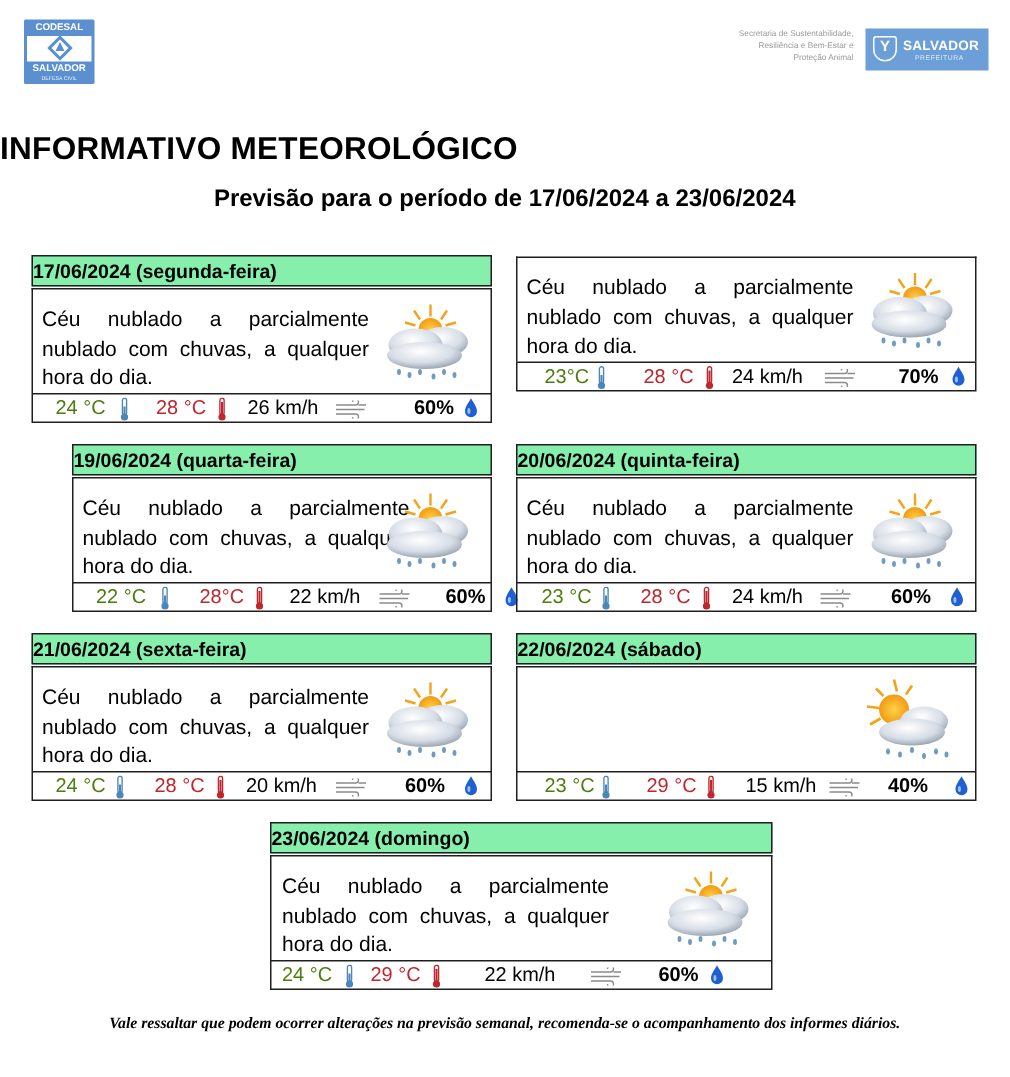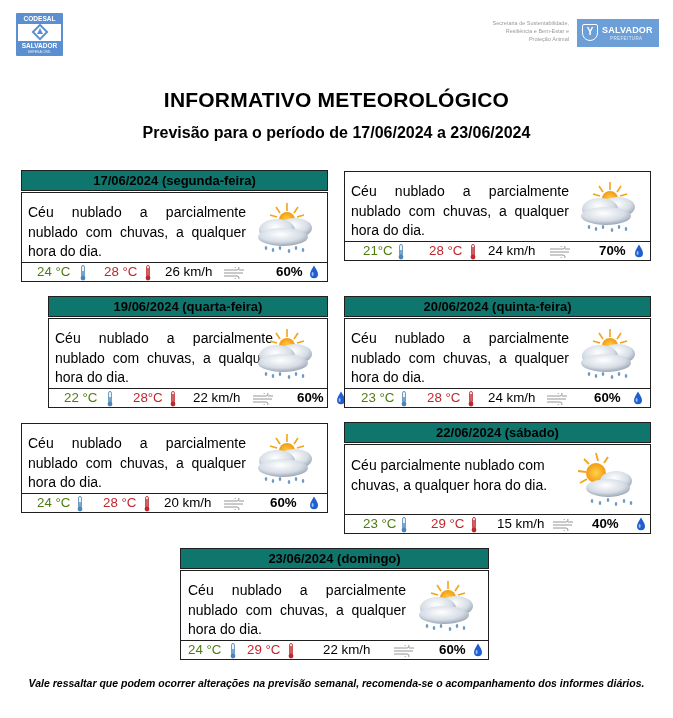--- a/index.html
+++ b/index.html
@@ -13,37 +13,37 @@
   .logo-left .mid .tri { position: absolute; left: 19px; top: 4px; width: 0; height: 0; border-left: 3px solid transparent; border-right: 3px solid transparent; border-bottom: 6px solid #5b8fcf; }
   .logo-left .bot { position: absolute; top: 29px; left: 0; width: 100%; text-align: center; color: #fff; font-size: 6.5px; font-weight: bold; line-height: 7px; }
   .logo-left .sub { position: absolute; top: 37px; left: 0; width: 100%; text-align: center; color: #e8f0fa; font-size: 3.5px; }
 
   .sec-text { position: absolute; right: 104px; top: 19px; text-align: right; font-size: 5.5px; line-height: 8px; color: #9a9a9a; }
   .logo-right { position: absolute; left: 577px; top: 19px; width: 82px; height: 28px; background: #6c9fd8; }
   .logo-right .emb { position: absolute; left: 5px; top: 5px; width: 16px; height: 17px; border: 1.5px solid #fff; border-radius: 2px 2px 8px 8px; color: #fff; font-size: 10px; font-weight: bold; text-align: center; line-height: 14px; }
   .logo-right .name { position: absolute; left: 25px; top: 6px; color: #fff; font-size: 9px; font-weight: bold; letter-spacing: 0.2px; }
   .logo-right .pref { position: absolute; left: 33px; top: 17px; color: #dfe9f7; font-size: 4.5px; letter-spacing: 0.4px; }
 
-  .title { position: absolute; top: 88px; left: 0; width: 673px; text-align: center; font-size: 21px; font-weight: bold; letter-spacing: 0.2px; }
+  .title { position: absolute; top: 88px; left: 0; width: 673px; text-align: left; font-size: 21px; font-weight: bold; letter-spacing: 0.2px; }
   .subtitle { position: absolute; top: 124px; left: 0; width: 673px; text-align: center; font-size: 16px; font-weight: bold; }
 
   .card { position: absolute; width: 307px; }
-  .card .hdr { height: 21px; background: #0f766e; border: 1px solid #1f1f1f; text-align: center; font-weight: bold; font-size: 13px; line-height: 19px; }
+  .card .hdr { height: 21px; background: #86efac; border: 1px solid #1f1f1f; font-weight: bold; font-size: 13px; line-height: 19px; }
   .card .body { margin-top: 1px; height: 70px; border: 1px solid #1f1f1f; border-bottom: none; position: relative; }
   .card .desc { position: absolute; left: 6px; top: 10px; width: 218px; font-size: 14px; line-height: 19.5px; text-align: justify; text-align-last: left; }
   .card .desc.free { text-align: left; width: 225px; }
   .card .wx { position: absolute; right: 12px; top: 6px; width: 66px; height: 58px; }
   .card .ftr { height: 20px; border: 1px solid #1f1f1f; position: relative; font-size: 13.3px; line-height: 18px; }
   .ftr span { position: absolute; top: 0; white-space: nowrap; }
   .tmin { color: #4d7c0f; }
   .tmax { color: #c0262d; }
   .pct { font-weight: bold; }
   .ico { position: absolute; top: 2px; }
 
-  .note { position: absolute; top: 677px; left: 0; width: 673px; text-align: center; font-size: 10.5px; font-style: italic; font-weight: bold; }
+  .note { position: absolute; top: 677px; left: 0; width: 673px; text-align: center; font-size: 10.5px; font-style: italic; font-weight: bold; font-family: Liberation Serif, serif; }
 </style>
 </head>
 <body>
 
 <div class="logo-left">
   <div class="top">CODESAL</div>
   <div class="mid">
       <div class="diamond"></div>
       <div class="tri"></div>
     </div>
@@ -171,21 +171,21 @@
 </div>
 
 <div class="card" style="left:344px; top:170px;">
   <div class="body">
     <div class="desc">Céu nublado a parcialmente nublado com chuvas, a qualquer hora do dia.</div>
     <svg class="wx">
         <use href="#wx-a"></use>
       </svg>
   </div>
   <div class="ftr">
-    <span class="tmin" style="left:18px">21°C</span>
+    <span class="tmin" style="left:18px">23°C</span>
     <svg class="ico" style="left:52px" width="8" height="16">
         <use href="#therm-blue"></use>
       </svg>
     <span class="tmax" style="left:84px">28 °C</span>
     <svg class="ico" style="left:124px" width="8" height="16">
         <use href="#therm-red"></use>
       </svg>
     <span style="left:143px">24 km/h</span>
     <svg class="ico" style="left:204px;top:4px" width="22" height="12">
         <use href="#wind"></use>
@@ -247,20 +247,21 @@
         <use href="#wind"></use>
       </svg>
     <span class="pct" style="left:249px">60%</span>
     <svg class="ico" style="left:288px;top:2px" width="10" height="14">
         <use href="#drop"></use>
       </svg>
   </div>
 </div>
 
 <div class="card" style="left:21px; top:422px;">
+  <div class="hdr">21/06/2024 (sexta-feira)</div>
   <div class="body">
     <div class="desc">Céu nublado a parcialmente nublado com chuvas, a qualquer hora do dia.</div>
     <svg class="wx">
         <use href="#wx-a"></use>
       </svg>
   </div>
   <div class="ftr">
     <span class="tmin" style="left:15px">24 °C</span>
     <svg class="ico" style="left:54px" width="8" height="16">
         <use href="#therm-blue"></use>
@@ -276,21 +277,20 @@
     <span class="pct" style="left:248px">60%</span>
     <svg class="ico" style="left:287px;top:2px" width="10" height="14">
         <use href="#drop"></use>
       </svg>
   </div>
 </div>
 
 <div class="card" style="left:344px; top:422px;">
   <div class="hdr">22/06/2024 (sábado)</div>
   <div class="body">
-    <div class="desc free" style="top:11px">Céu parcialmente nublado com chuvas, a qualquer hora do dia.</div>
     <svg class="wx" style="right:10px">
         <use href="#wx-b"></use>
       </svg>
   </div>
   <div class="ftr">
     <span class="tmin" style="left:18px">23 °C</span>
     <svg class="ico" style="left:55px" width="8" height="16">
         <use href="#therm-blue"></use>
       </svg>
     <span class="tmax" style="left:86px">29 °C</span>
@@ -301,21 +301,21 @@
     <svg class="ico" style="left:207px;top:4px" width="22" height="12">
         <use href="#wind"></use>
       </svg>
     <span class="pct" style="left:247px">40%</span>
     <svg class="ico" style="left:291px;top:2px" width="10" height="14">
         <use href="#drop"></use>
       </svg>
   </div>
 </div>
 
-<div class="card" style="left:180px; top:548px; width:309px;">
+<div class="card" style="left:180px; top:548px; width:335px;">
   <div class="hdr">23/06/2024 (domingo)</div>
   <div class="body">
     <div class="desc" style="left:7px">Céu nublado a parcialmente nublado com chuvas, a qualquer hora do dia.</div>
     <svg class="wx">
         <use href="#wx-a"></use>
       </svg>
   </div>
   <div class="ftr">
     <span class="tmin" style="left:7px">24 °C</span>
     <svg class="ico" style="left:48px" width="8" height="16">

